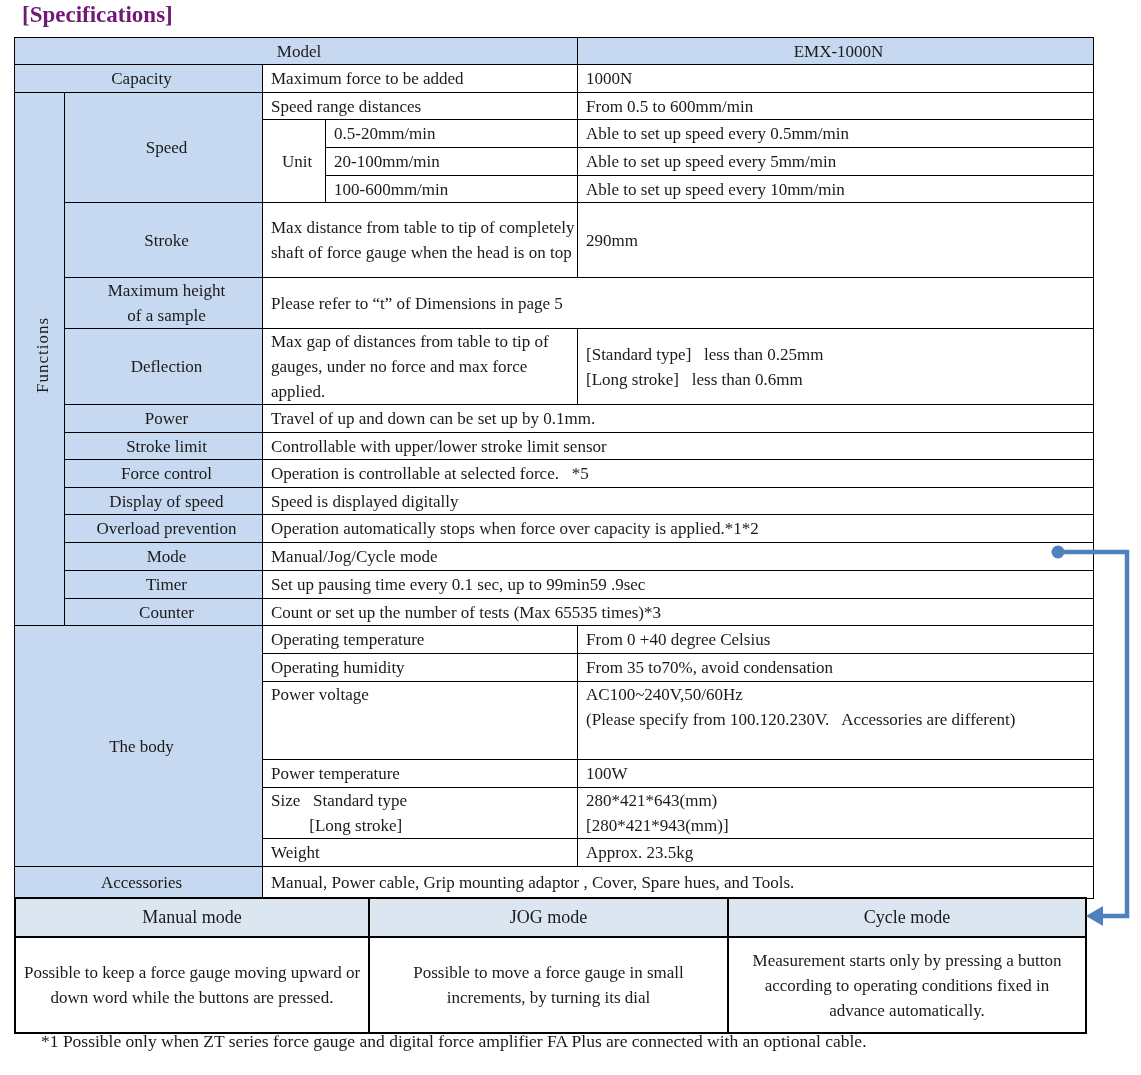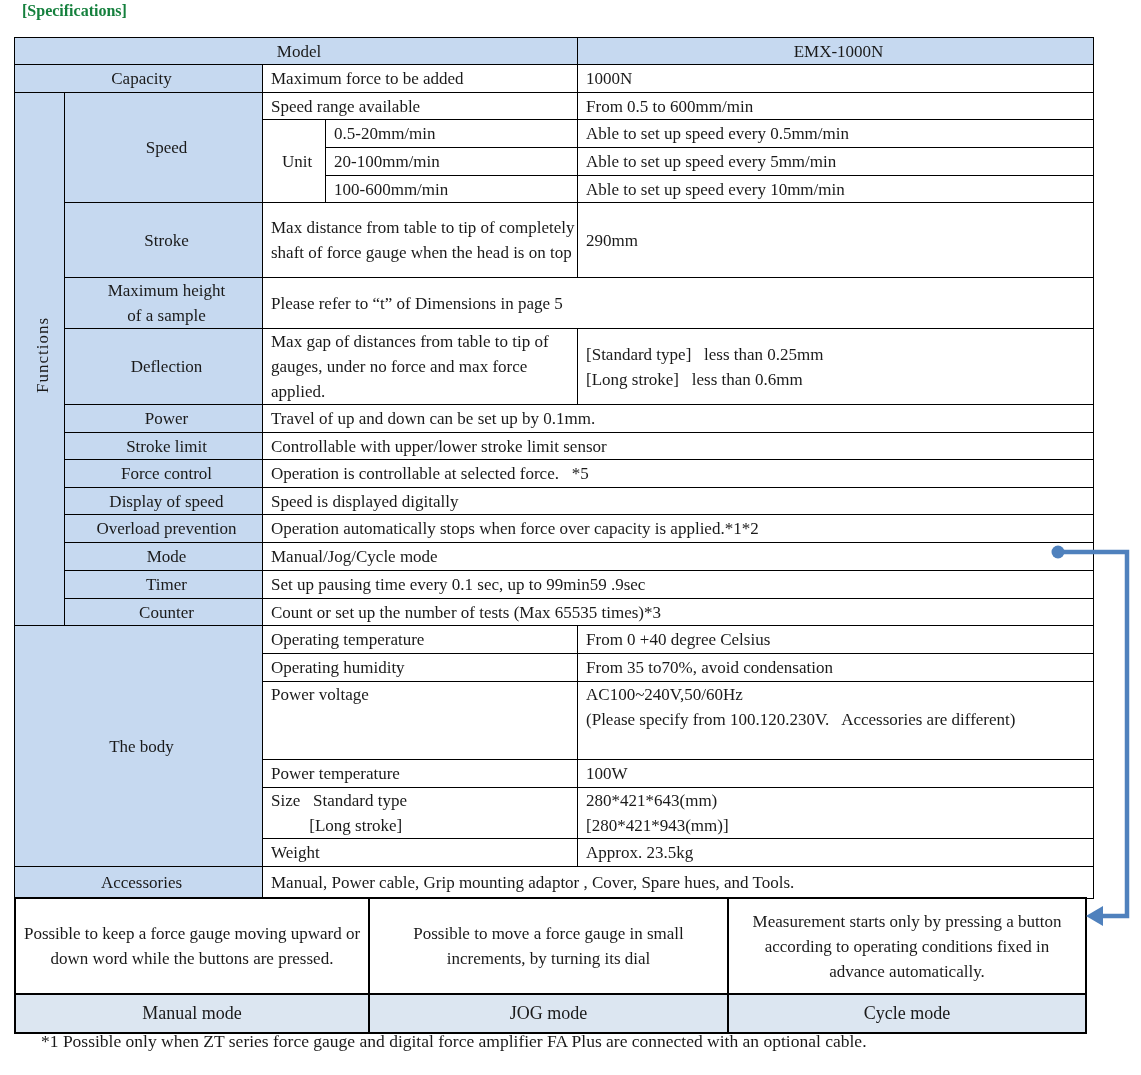--- a/index.html
+++ b/index.html
@@ -1,21 +1,21 @@
 <!DOCTYPE html>
 <html><head>
 <meta charset="utf-8">
 <style>
   html,body{margin:0;padding:0;}
   body{
     width:1141px;height:1075px;position:relative;background:#ffffff;
     font-family:"Liberation Serif","DejaVu Serif",serif;color:#1a1a1a;
   }
   .title{
-    position:absolute;left:22px;top:2px;font-size:16px;font-weight:bold;color:#15803d;
+    position:absolute;left:22px;top:2px;font-size:23px;font-weight:bold;color:#701a75;
   }
   table{border-collapse:collapse;table-layout:fixed;padding-left:37px;}
   .spec{position:absolute;left:14px;top:37px;width:1079px;}
   .spec td{
     border:1px solid #000;font-size:17px;padding:0 2px 0 8px;
     white-space:pre-wrap;overflow:hidden;vertical-align:middle;line-height:25px;
   }
   .blue{background:#c6d9f0;}
   .center{text-align:center;padding:0 2px;}
   .vert{
@@ -53,21 +53,21 @@
     <td class="blue center">EMX-1000N</td>
   </tr>
   <tr style="height:28px">
     <td colspan="2" class="blue center">Capacity</td>
     <td colspan="2">Maximum force to be added</td>
     <td>1000N</td>
   </tr>
   <tr style="height:27px">
     <td rowspan="15" class="blue vert"><span>Functions</span></td>
     <td rowspan="4" class="blue center">Speed</td>
-    <td colspan="2">Speed range available</td>
+    <td colspan="2">Speed range distances</td>
     <td>From 0.5 to 600mm/min</td>
   </tr>
   <tr style="height:28px">
     <td rowspan="3" class="center">Unit</td>
     <td>0.5-20mm/min</td>
     <td>Able to set up speed every 0.5mm/min</td>
   </tr>
   <tr style="height:28px">
     <td>20-100mm/min</td>
     <td>Able to set up speed every 5mm/min</td>
@@ -159,29 +159,29 @@
 </tbody>
   </table>
 
 <table class="modes">
   <colgroup>
     <col style="width:354px">
       <col style="width:359px">
       <col style="width:358px">
   </colgroup>
   <tbody>
-      <tr style="height:96px">
+      <tr>
+    <td class="mhead">Manual mode</td>
+    <td class="mhead">JOG mode</td>
+    <td class="mhead">Cycle mode</td>
+  </tr>
+  <tr style="height:96px">
     <td>Possible to keep a force gauge moving upward or down word while the buttons are pressed.</td>
     <td>Possible to move a force gauge in small increments, by turning its dial</td>
     <td>Measurement starts only by pressing a button according to operating conditions fixed in advance automatically.</td>
-  </tr>
-  <tr>
-    <td class="mhead">Manual mode</td>
-    <td class="mhead">JOG mode</td>
-    <td class="mhead">Cycle mode</td>
   </tr>
 </tbody>
   </table>
 
 <div class="footnotes">
   <div>*1 Possible only when ZT series force gauge and digital force amplifier FA Plus are connected with an optional cable.</div>
 </div>
 
 <svg class="arrow-overlay" width="1141" height="1075" viewBox="0 0 1141 1075">
   <path d="M 1058 552 L 1127 552 L 1127 916 L 1094 916" fill="none" stroke="#4f81bd" stroke-width="4.5"></path>

